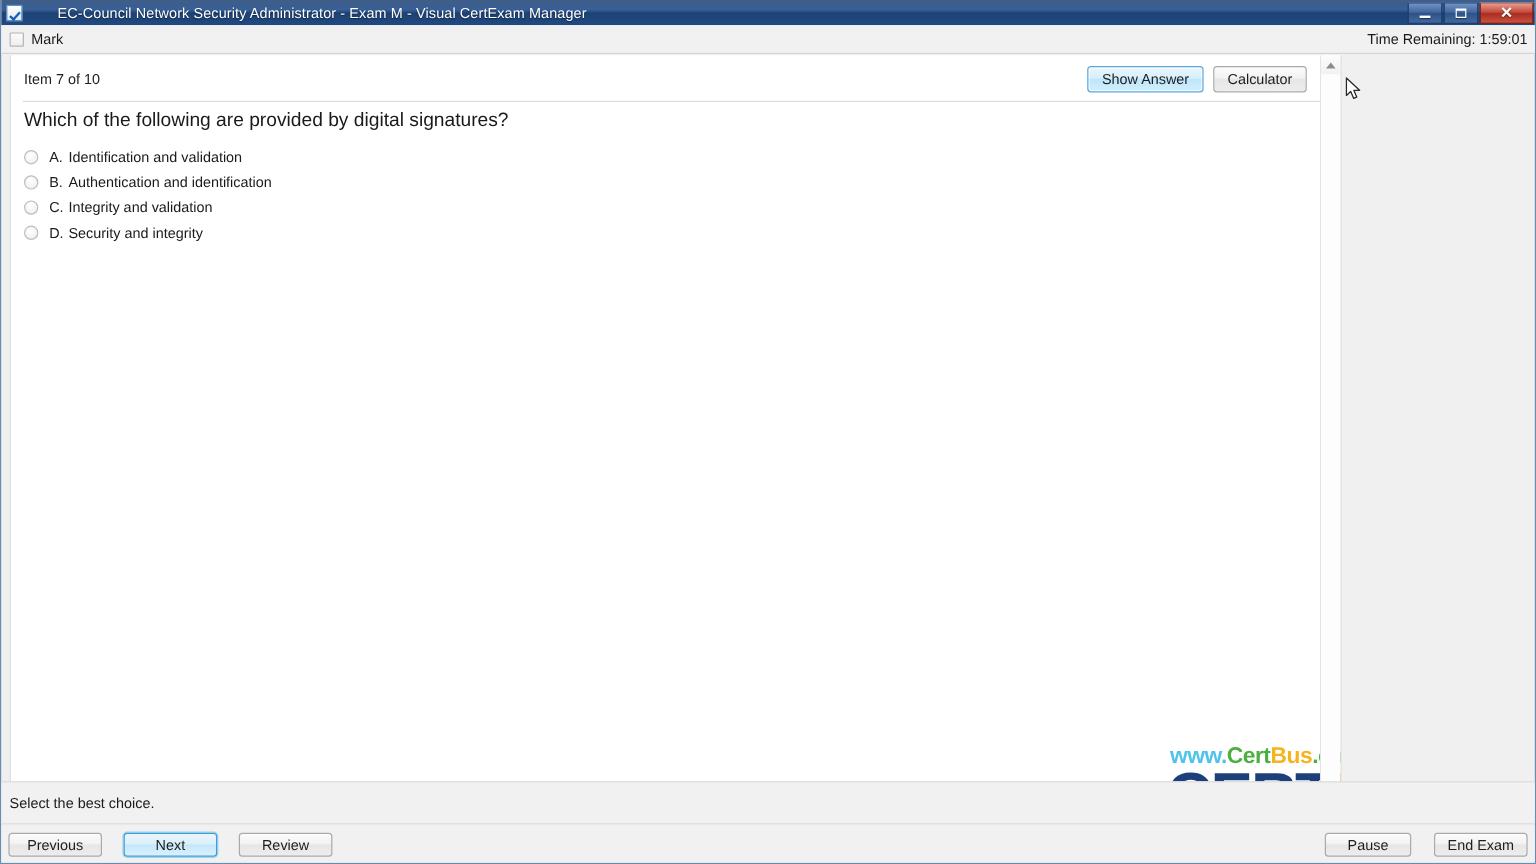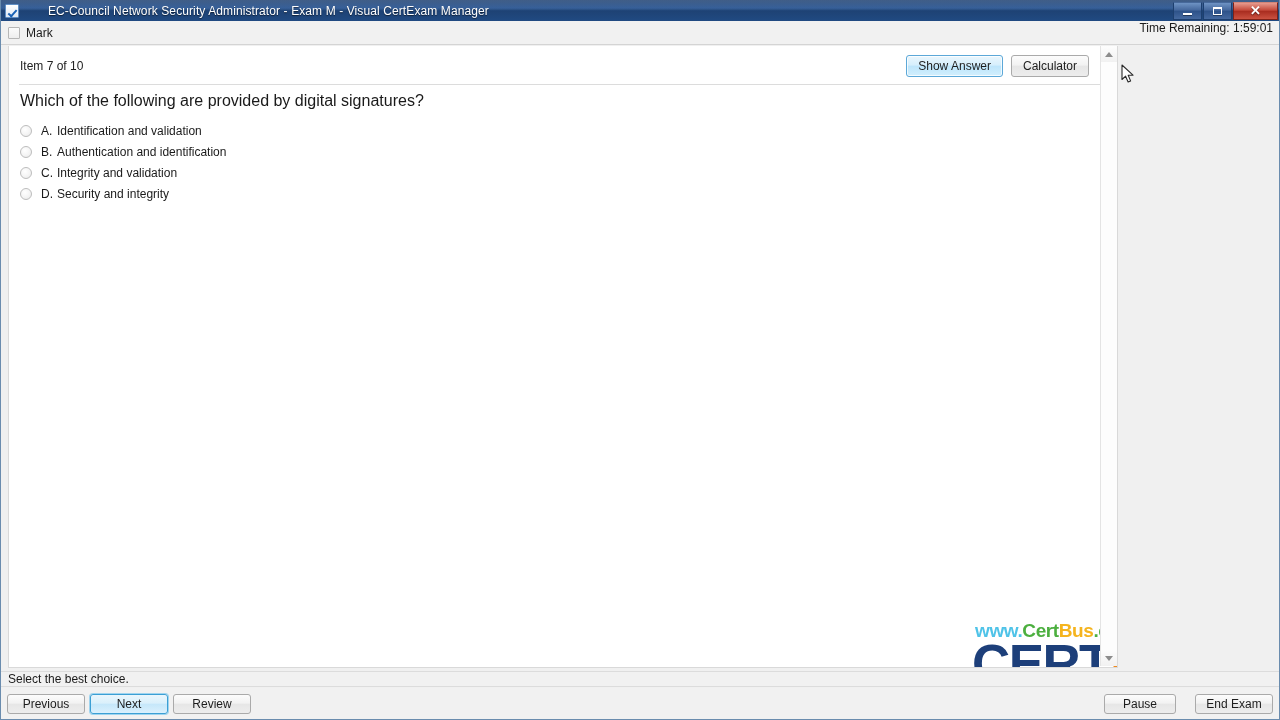--- a/index.html
+++ b/index.html
@@ -114,20 +114,21 @@
 
   
   .markbar {
     position: absolute;
     top: 21px; left: 0;
     width: 1280px;
     height: 24px;
     background: #f1f1f1;
     border-bottom: 1px solid #d4d4d4;
     display: flex;
+    align-items: center;
   }
   .mark-group {
     display: flex;
     align-items: center;
     margin-left: 7px;
   }
   .mark-box {
     width: 12px; height: 12px;
     border: 1px solid #b6b6b6;
     background: linear-gradient(to bottom, #fbfbfb, #eeeeee);
@@ -309,21 +310,21 @@
     top: 16px; bottom: 16px; left: 0;
     width: 16px;
     background: #fdfdfd;
   }
 
   
   .statusbar {
     position: absolute;
     bottom: 32px; left: 0;
     width: 1280px;
-    height: 16px;
+    height: 36px;
     background: #f1f1f1;
     border-top: 1px solid #dcdcdc;
     border-bottom: 1px solid #dcdcdc;
     display: flex;
     align-items: center;
   }
   .status-text {
     font-size: 12px;
     color: #1a1a1a;
     margin-left: 7px;
@@ -334,21 +335,21 @@
     position: absolute;
     bottom: 0; left: 0;
     width: 1280px;
     height: 31px;
     background: #f1f1f1;
     display: flex;
     align-items: center;
   }
   .bb-left {
     display: flex;
-    gap: 5px;
+    gap: 18px;
     margin-left: 6px;
   }
   .bb-right {
     display: flex;
     gap: 19px;
     margin-left: auto;
     margin-right: 8px;
   }
   .btn-nav {
     width: 78px;

